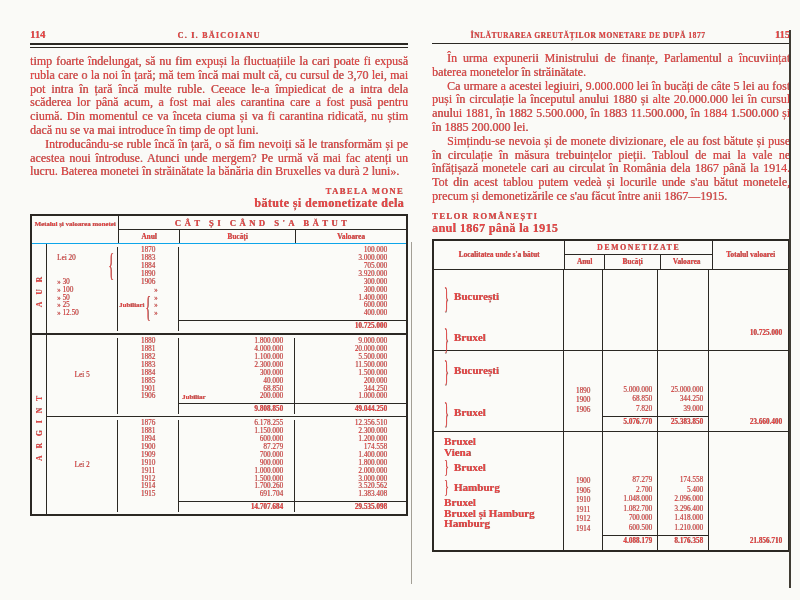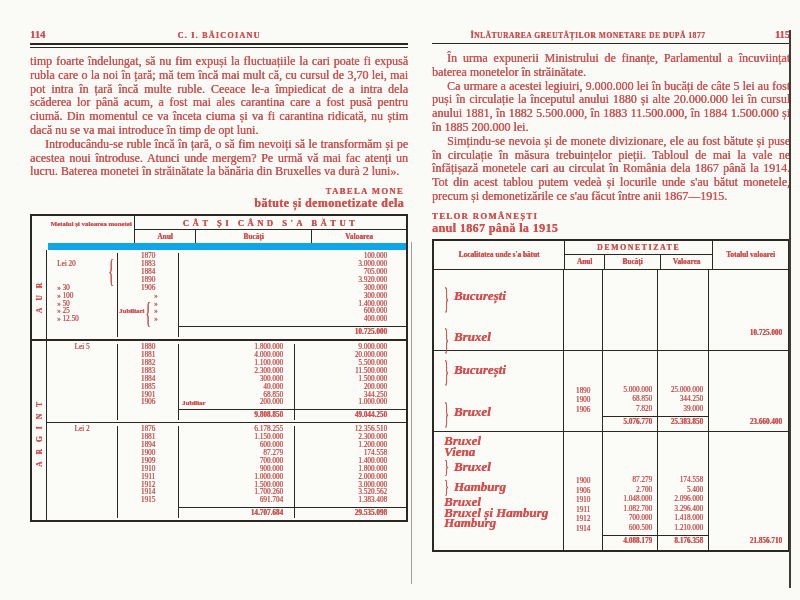--- a/index.html
+++ b/index.html
@@ -22,38 +22,38 @@
   .para{margin:0;text-indent:15px;}
   .para.noindent{text-indent:0;}
   
   .tbl-caption{margin-top:7px;font-weight:bold;height:24px;}
   .tbl-caption .cap1{font-size:8.6px;letter-spacing:1.4px;}
   .tbl-caption .cap2{font-size:12px;letter-spacing:0.4px;}
   .cap-right{text-align:right;padding-right:4px;}
   .cap-left{text-align:left;}
   
   .ltable{margin-top:4px;border:2px solid #2b2823;background:#fbfbf8;}
-  .lt-head{display:flex;border-bottom:7px solid #0ea5e9;margin-left:16px;}
+  .lt-head{display:flex;border-bottom:1px solid #0ea5e9;}
   .lt-hmetal{width:86px;border-right:1px solid #2b2823;font-size:6.9px;line-height:8.5px;text-align:center;padding-top:4px;font-weight:bold;}
   .lt-hright{flex:1;}
   .lt-hspan{height:13px;line-height:14px;text-align:center;font-weight:bold;font-size:8.6px;letter-spacing:3.5px;border-bottom:1px solid #2b2823;}
   .lt-hcols{display:flex;height:13px;line-height:13px;font-size:7.4px;font-weight:bold;text-align:center;}
   .hc-anul{width:60px;border-right:1px solid #2b2823;}
   .hc-buc{width:115px;border-right:1px solid #2b2823;}
   .hc-val{flex:1;}
   .lt-sect{display:flex;}
   .lt-sect + .lt-sect{border-top:2px solid #2b2823;}
   .lc-metal{width:14px;border-right:1px solid #2b2823;display:flex;align-items:center;justify-content:center;}
   .vtxt{writing-mode:vertical-rl;transform:rotate(180deg);font-size:7.5px;font-weight:bold;letter-spacing:7px;}
   .sect-right{flex:1;}
   .lt-grp{display:flex;padding:3px 0 2px 0;}
   .grp-sep{border-top:1.5px solid #2b2823;}
   .lc{font-size:7.2px;}
   .lc-labels{width:71px;border-right:1px solid #2b2823;position:relative;padding-left:10px;box-sizing:border-box;}
-  .lc-labels.center-single{display:flex;padding-left:0;justify-content:center;font-family:Liberation Serif, serif;}
+  .lc-labels.center-single{display:flex;align-items:center;padding-left:0;justify-content:center;font-family:Liberation Serif, serif;}
   .lc-years{width:60px;border-right:1px solid #2b2823;position:relative;}
   .lc-pieces{width:115px;border-right:1px solid #2b2823;}
   .lc-values{flex:1;}
   .ln{height:7.9px;line-height:7.9px;white-space:nowrap;}
   .yr{text-align:center;}
   .dotln{text-align:left;padding-left:36px;}
   .num{text-align:right;}
   .lc-pieces .num{padding-right:11px;}
   .lc-values .num{padding-right:19px;}
   .totln{border-top:1px solid #2b2823;margin-top:2px;padding-top:1.5px;height:8.5px;font-weight:bold;}
@@ -81,21 +81,21 @@
   .rc-anul{width:39px;border-right:1px solid #2b2823;}
   .rc-buc{width:55px;border-right:1px solid #2b2823;}
   .rc-val{width:51px;border-right:1px solid #2b2823;}
   .rc-tot{flex:1;}
   .rln{height:9.6px;line-height:9.6px;white-space:nowrap;}
   .rc .num{text-align:right;padding-right:5px;}
   .sub{border-top:1px solid #2b2823;margin-top:1.5px;padding-top:1px;font-weight:bold;}
   .spacer{visibility:hidden;margin-top:1.5px;padding-top:1px;}
   .gt{text-align:right;padding-right:6px;font-weight:bold;}
   .loc-entry{display:flex;align-items:center;white-space:nowrap;}
-  .loc-name{font-size:13px;font-weight:bold;font-style:italic;}
+  .loc-name{font-size:11px;font-weight:bold;}
   .rbrace{font-size:10px;display:inline-block;transform:scaleY(3);transform-origin:center;margin:0 5px 0 0;}
   .rbrace.small{transform:scaleY(1.8);}
   
   .rt-grp.g1{height:80px;}
   .rt-grp.g2{height:80px;}
   .rt-grp.g3{height:118px;}
   .g1 .loc-entry{margin-top:8px;height:26px;}
   .g1 .loc-entry + .loc-entry{margin-top:16px;}
   .g1 .rc-tot{padding-bottom:11px;}
   .g2 .loc-entry{margin-top:2px;height:22px;}

